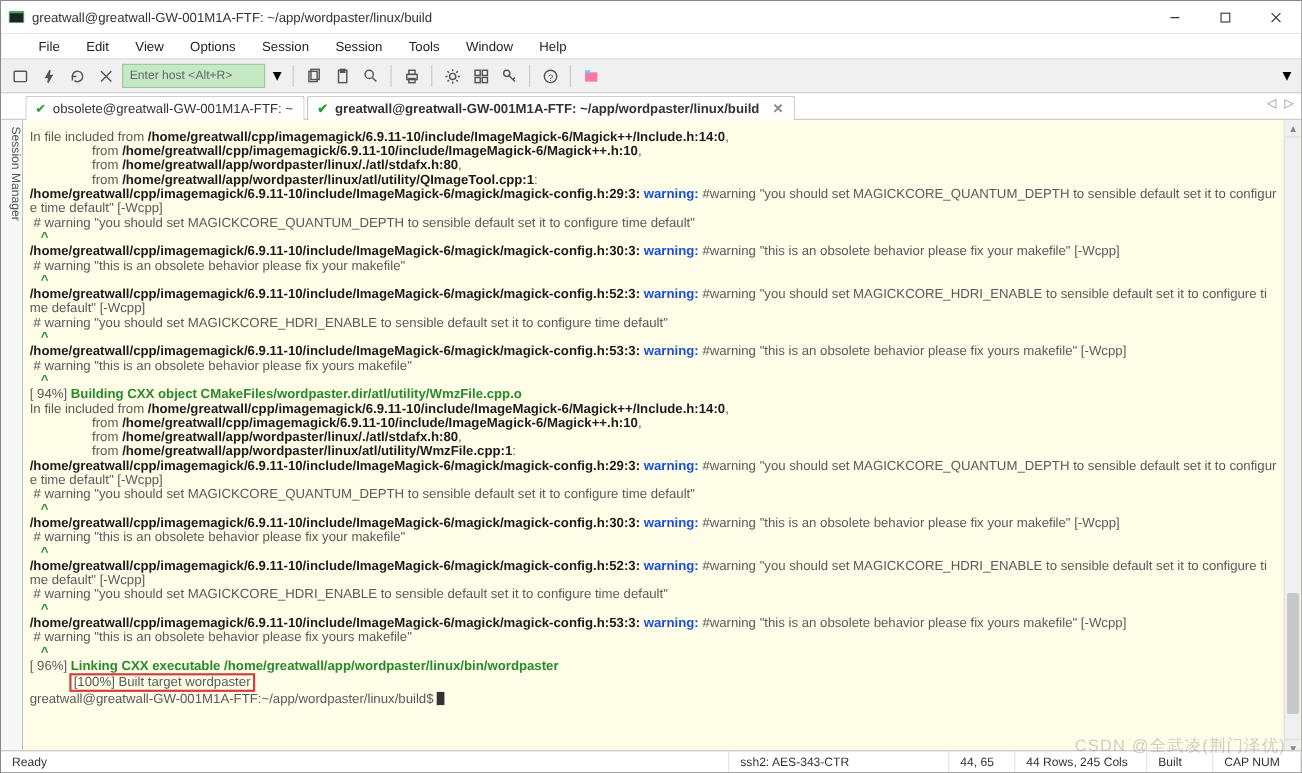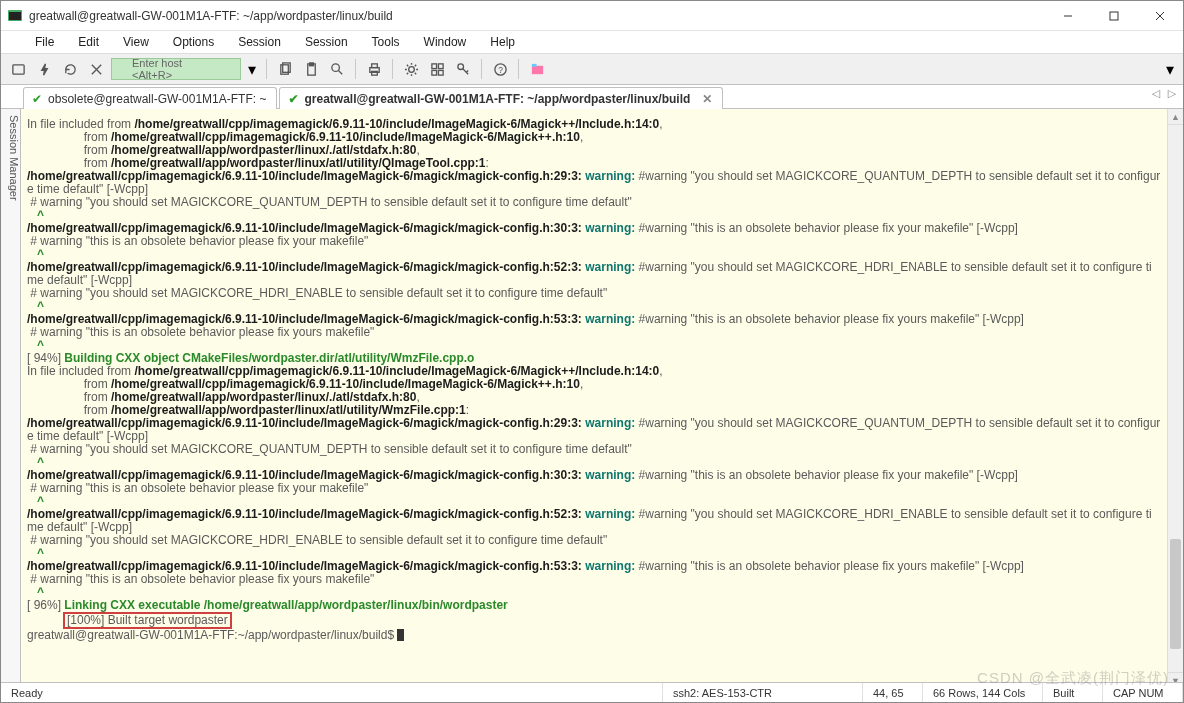--- a/index.html
+++ b/index.html
@@ -16,40 +16,40 @@
 
 
 .menubar { height:22px; display:flex; align-items:center; padding:0 24px; font-size:12px; color:#222; gap:4px; }
 .menubar .item { padding:2px 10px; }
 
 
 .toolbar { height:32px; background:#f0f0f0; border-top:1px solid #ddd; border-bottom:1px solid #c0c0c0; display:flex; align-items:center; padding:0 6px; gap:4px; }
 .tbtn { width:22px; height:22px; display:flex; align-items:center; justify-content:center; border-radius:2px; color:#555; }
 .tbtn svg { width:15px; height:15px; stroke:#555; stroke-width:1.4; fill:none; }
 .tsep { width:1px; height:20px; background:#c8c8c8; margin:0 3px; }
-.hostbox { width:130px; height:22px; background:#c5e8c5; border:1px solid #9ac99a; display:flex; align-items:center; padding:0 20px; font-size:11px; color:#666; }
+.hostbox { width:130px; height:22px; background:#c5e8c5; border:1px solid #9ac99a; display:flex; align-items:center; padding:0 6px; font-size:11px; color:#666; }
 .tdrop { width:14px; height:22px; display:flex; align-items:center; justify-content:center; }
 .tspacer { flex:1; }
 
 
 .tabrow { height:24px; border-bottom:1px solid #c0c0c0; display:flex; align-items:flex-end; padding:0 22px 0 22px; font-size:12px; position:relative; background:#fff; }
 .tab { height:22px; border:1px solid #c0c0c0; border-bottom:none; border-radius:3px 3px 0 0; padding:0 10px 0 8px; margin-right:2px; display:flex; align-items:center; gap:6px; background:#fff; color:#333; position:relative; top:1px; }
 .tab.active { background:#fff; font-weight:bold; }
 .tab .chk { color:#2a9d2a; font-size:12px; }
 .tab .x { color:#888; font-size:12px; margin-left:6px; }
 .tabarrows { position:absolute; right:4px; top:2px; display:flex; gap:2px; color:#888; font-size:11px; }
 .tabarrows span { width:14px; text-align:center; }
 
 
 .main { display:flex; height:579px; position:relative; }
 .sidebar { width:20px; border-right:1px solid #c0c0c0; background:#f7f7f7; writing-mode:vertical-rl; text-orientation:mixed; font-size:11px; color:#555; padding-top:6px; text-align:left; }
 .term-wrap { flex:1; position:relative; overflow:hidden; background:#fdfde8; }
 .term { position:absolute; inset:0 16px 0 0; padding:9px 6px 4px 6px; font-family:Consolas,"DejaVu Sans Mono",Menlo,monospace; font-size:12px; line-height:13px; color:#5a5a5a; white-space:pre-wrap; word-break:break-all; }
 .term .b { font-weight:bold; color:#1c1c1c; }
-.term .w { font-weight:bold; color:#0f766e; }
+.term .w { font-weight:bold; color:#1d4ed8; }
 .term .g { font-weight:bold; color:#2a8a2a; }
 .term .hl { border:2px solid #d04040; display:inline-block; padding:0 2px;margin-left:36px; }
 .cursor { display:inline-block; width:7px; height:12px; background:#333; vertical-align:-2px; }
 .vscroll { position:absolute; right:0; top:0; bottom:0; width:16px; background:#f0f0f0; border-left:1px solid #ddd; }
 .vscroll .up,.vscroll .dn { height:16px; display:flex; align-items:center; justify-content:center; color:#888; font-size:9px; background:#f0f0f0; }
 .vscroll .up{ border-bottom:1px solid #ddd; } .vscroll .dn{ position:absolute; bottom:0; width:100%; border-top:1px solid #ddd;}
 .vscroll .thumb { position:absolute; left:2px; right:2px; background:#c8c8c8; border-radius:2px; top:430px; height:110px; }
 
 
 .status { position:absolute; bottom:0; left:0; right:0; height:20px; border-top:1px solid #c0c0c0; display:flex; align-items:center; font-size:11px; color:#333; background:#fff; }
@@ -216,20 +216,20 @@
     <div class="vscroll">
       <div class="up">▲</div>
       <div class="thumb"></div>
       <div class="dn">▼</div>
     </div>
   </div>
 </div>
 
 <div class="status">
   <div class="cell grow">Ready</div>
-  <div class="cell" style="min-width:200px">ssh2: AES-153-CTR</div>
+  <div class="cell" style="min-width:200px">ssh2: AES-343-CTR</div>
   <div class="cell" style="min-width:60px">44,  65</div>
-  <div class="cell" style="min-width:120px">66 Rows, 144 Cols</div>
+  <div class="cell" style="min-width:120px">44 Rows, 245 Cols</div>
   <div class="cell" style="min-width:60px">Built</div>
   <div class="cell" style="min-width:80px">CAP  NUM</div>
 </div>
 
 <div class="wm">CSDN @全武凌(荆门泽优)</div>
 
 </body></html>

